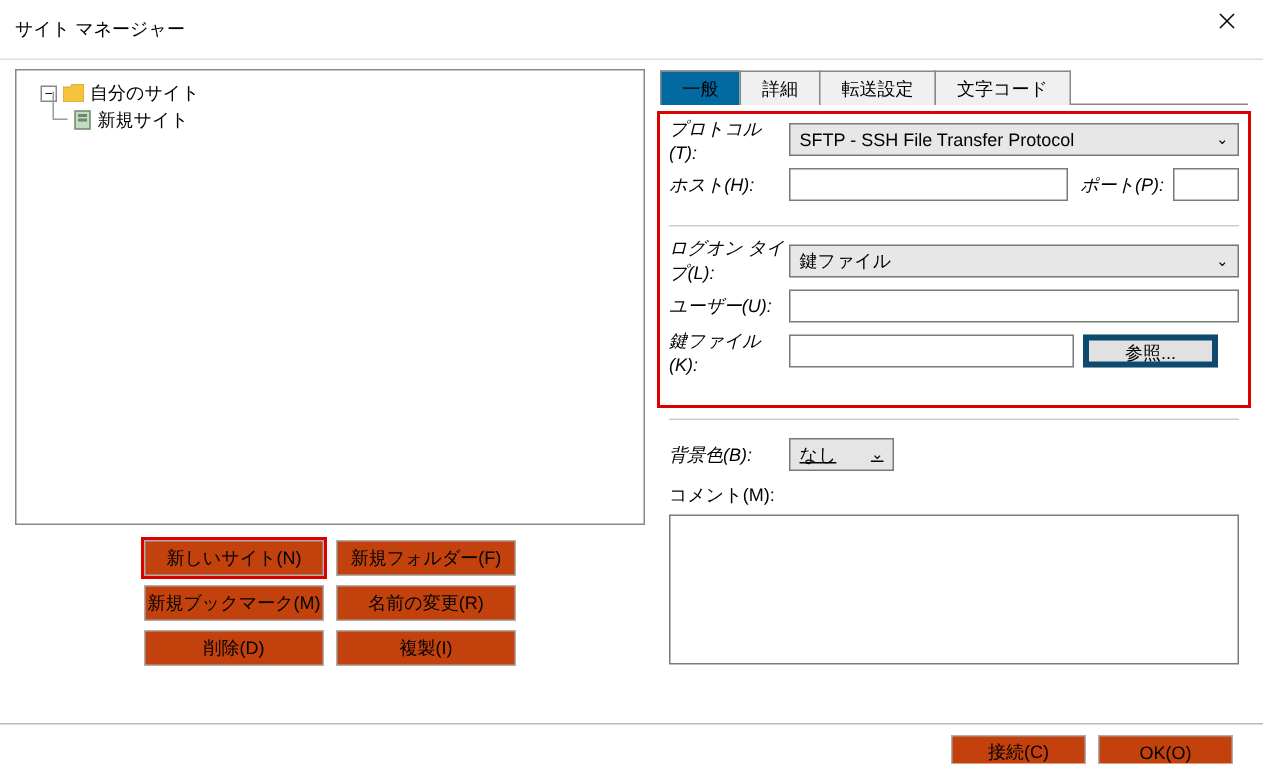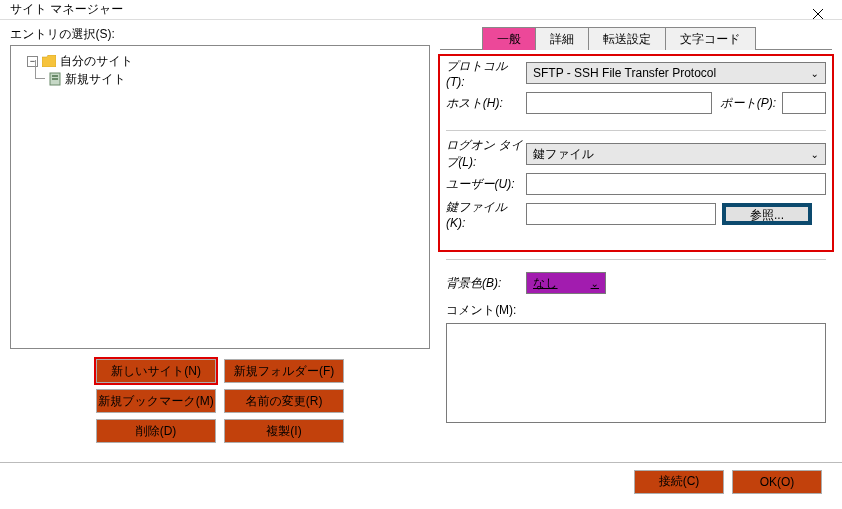--- a/index.html
+++ b/index.html
@@ -1,18 +1,18 @@
 <!DOCTYPE html>
 <html><head>
 <meta charset="utf-8">
 <style>
 * { box-sizing: border-box; margin: 0; padding: 0; font-family: "Yu Gothic UI", "Meiryo", sans-serif; font-size: 12px; }
 body { background: #fff; width: 842px; height: 509px; position: relative; }
 
-.titlebar { height: 20px; display: flex; align-items: center; padding: 0 10px; border-bottom: 1px solid #ddd; position: relative; }
+.titlebar { height: 40px; display: flex; align-items: center; padding: 0 10px; border-bottom: 1px solid #ddd; position: relative; }
 .titlebar-text { font-size: 12px; }
 .close-btn { position: absolute; right: 2px; top: 0; width: 44px; height: 28px; display: flex; align-items: center; justify-content: center; cursor: pointer; }
 
 .content { display: flex; padding: 6px 10px 0 10px; height: 442px; gap: 10px; }
 
 .left-panel { width: 420px; display: flex; flex-direction: column; }
 .entry-label { margin-bottom: 2px; }
 .tree-box { border: 1px solid #888; background: #fff; height: 304px; padding: 6px; }
 .tree-node { display: flex; align-items: center; height: 18px; margin-left: 10px; }
 .tree-node.child { margin-left: 32px; position: relative; }
@@ -22,29 +22,29 @@
 .folder-icon { width: 14px; height: 12px; display: inline-block; margin-right: 4px; }
 .site-icon { width: 12px; height: 14px; display: inline-block; margin-right: 4px; }
 
 .btn-grid { margin-top: 10px; display: grid; grid-template-columns: 120px 120px; grid-auto-rows: 24px; gap: 6px 8px; justify-content: center; }
 .win-btn { border: 1px solid #adadad; background: #c2410c; cursor: pointer; font-size: 12px; text-align: center; }
 .highlight { outline: 2px solid #d00; outline-offset: 0; }
 
 .right-panel { flex: 1; display: flex; flex-direction: column; }
 .tabs { display: flex; border-bottom: 1px solid #888; height: 24px; }
 .tab { padding: 3px 14px; border: 1px solid #888; border-bottom: none; background: #fff; margin-right: -1px; cursor: pointer; position: relative; top: 1px; }
-.tab.active { background: #ec4899; margin-left: 42px; }
+.tab.active { background: #0369a1; }
 .tab:not(.active){ background: #f0f0f0; }
 
 .tab-body { padding: 12px 6px 6px 6px; flex: 1; position: relative; }
 .form-row { display: flex; align-items: center; margin-bottom: 8px; height: 22px; }
 .form-row .flabel { width: 80px; font-style: italic; }
 .dropdown { flex:1; border: 1px solid #7a7a7a; background: #e7e7e7; height: 22px; display: flex; align-items: center; padding: 0 6px; justify-content: space-between; cursor: pointer; }
 .dropdown .arrow { font-size: 10px; }
-.dropdown.small { width: 80px; flex: none; background: #a21caf; text-decoration: underline;}
+.dropdown.small { width: 70px; flex: none; background: #e5e5e5; text-decoration: underline;}
 .text-input { flex: 1; border: 1px solid #7a7a7a; background: #fff; height: 22px; padding: 0 4px; }
 .port-label { margin: 0 6px 0 8px; font-style: italic; }
 .port-input { width: 44px; border: 1px solid #7a7a7a; background: #fff; height: 22px; text-align: center; }
 
 .group-hl { position: absolute; border: 2px solid #d00; pointer-events: none; }
 
 .sep { border: none; border-top: 1px solid #ccc; margin: 16px 0 12px 0; }
 
 .browse-btn { width: 90px; height: 22px; border: 4px solid #0c4a6e; background: #e1e1e1; margin-left: 6px; cursor: pointer; }
 .txt-short { width: 190px; flex: none; }
@@ -61,21 +61,20 @@
   <span class="titlebar-text">サイト マネージャー</span>
   <div class="close-btn">
     <svg width="10" height="10" viewBox="0 0 10 10">
         <path d="M0 0 L10 10 M10 0 L0 10" stroke="#000" stroke-width="1"></path>
       </svg>
   </div>
 </div>
 
 <div class="content">
   <div class="left-panel">
-    <div class="entry-label">エントリの選択(S):</div>
     <div class="tree-box">
       <div class="tree-node">
         <span class="expander">−</span>
         <span class="folder-icon">
           <svg width="14" height="12" viewBox="0 0 14 12">
               <path d="M0 2 L5 2 L6 0 L14 0 L14 12 L0 12 Z" fill="#f6c33c" stroke="#c79a1c" stroke-width="0.5"></path>
             </svg>
         </span>
         <span>自分のサイト</span>
       </div>

